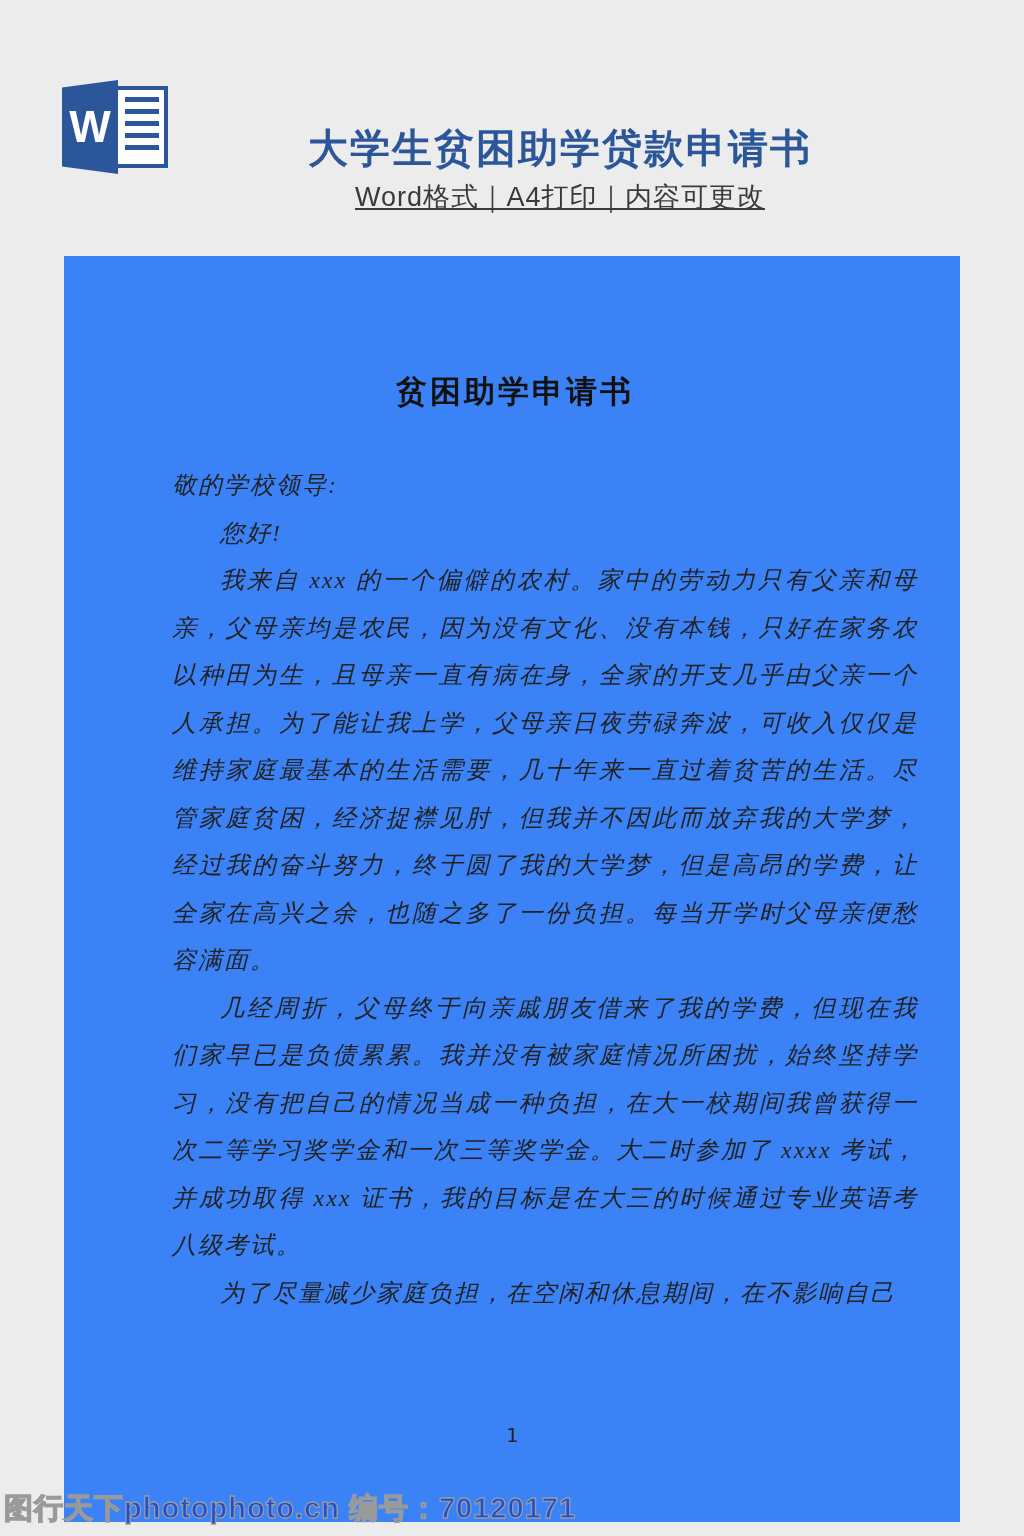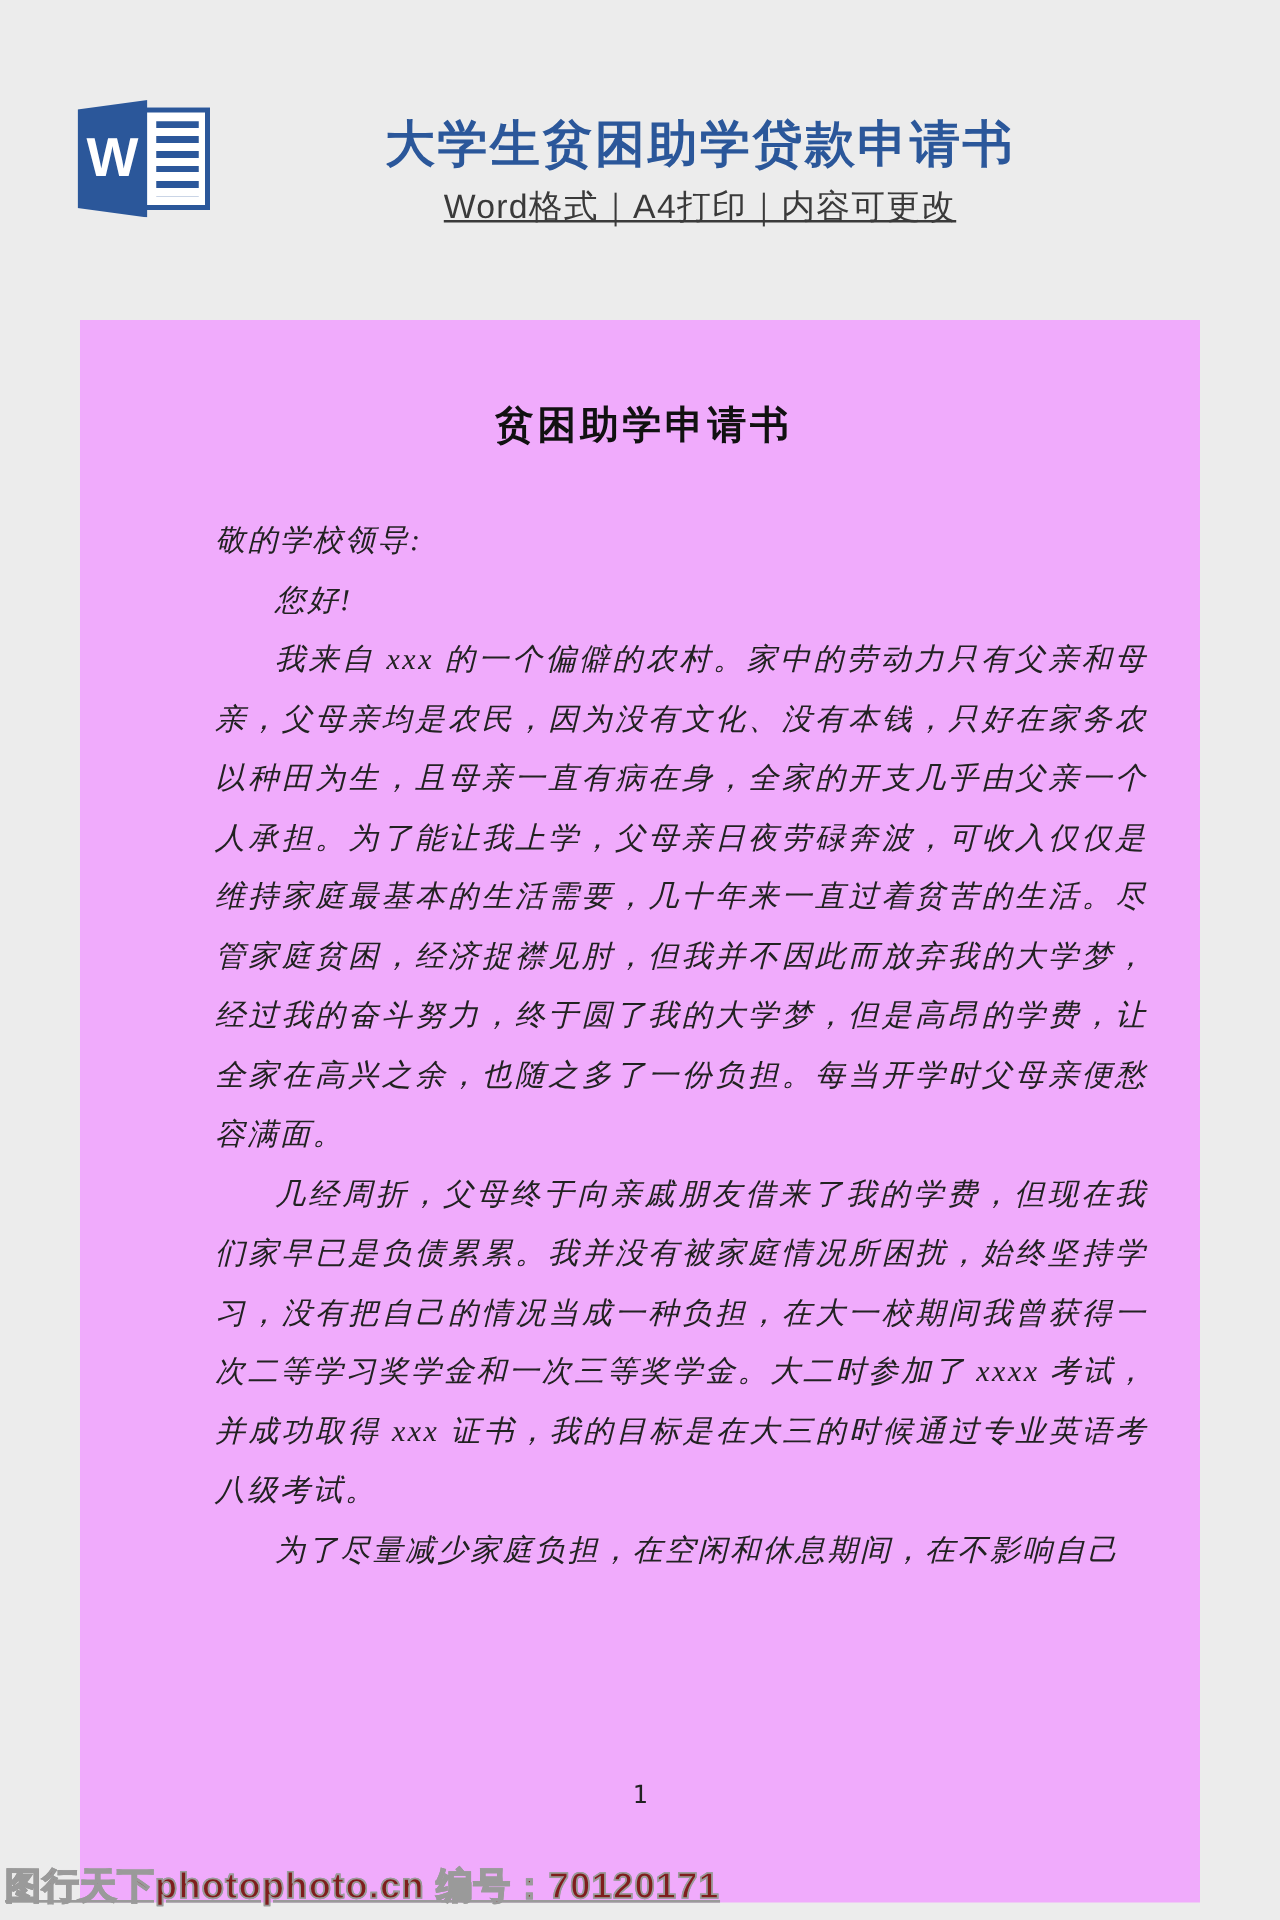--- a/index.html
+++ b/index.html
@@ -30,32 +30,32 @@
     display: flex; align-items: center; justify-content: center;
   }
   .logo-cover span {
     color: #fff; font-weight: 700; font-size: 44px; line-height: 1;
     font-family: "Liberation Sans", sans-serif;
   }
 
   .header-titles { position: absolute; left: 170px; top: 92px; width: 780px; text-align: center; }
   .header-title {
     color: #2B579A; font-size: 40px; font-weight: 700; letter-spacing: 2px;
-    line-height: 48px; font-family: "Liberation Sans", sans-serif;
+    line-height: 48px; font-family: "Liberation Sans", sans-serif; margin-top: 32px;
   }
   .header-subtitle {
     margin-top: 8px; color: #3A3A3A; font-size: 27px; font-weight: 400;
     letter-spacing: 1px; line-height: 34px; text-decoration: underline;
   }
 
   
   .page {
     position: absolute; left: 64px; top: 256px; width: 896px; height: 1266px;
-    background: #f0abfc; box-sizing: border-box;
-    padding: 64px 42px 0 108px;
+    background: #3b82f6; box-sizing: border-box;
+    padding: 116px 42px 0 108px;
   }
   .doc-title {
     text-align: center; margin: 0 60px 50px 0;
     color: #111; font-size: 31px; font-weight: 600; letter-spacing: 3px;
     line-height: 40px;
     font-family: "Liberation Sans", sans-serif;
   }
   .doc-body {
     color: #222222;
     font-family: "Liberation Serif", "DejaVu Serif", serif;
@@ -68,25 +68,24 @@
     position: absolute; left: 0; bottom: 75px; width: 100%;
     text-align: center; color: #222; font-size: 20px;
     font-family: "DejaVu Sans Mono", monospace;
   }
 
   
   .watermark {
     position: absolute; left: 4px; top: 1489px;
     font-family: "Liberation Sans", sans-serif;
     font-size: 29px; font-weight: 700; letter-spacing: 1px;
-    color: #7f1d1d;
+    color: #1d4ed8;
     -webkit-text-stroke: 1.3px #9A9A9A;
     text-shadow: 0 0 1px #ABABAB;
     white-space: nowrap;
-    text-decoration: underline;
   }
 </style>
 </head>
 <body>
 
 <div class="screen">
 
   <div class="header">
     <div class="logo">
       <div class="logo-doc">

